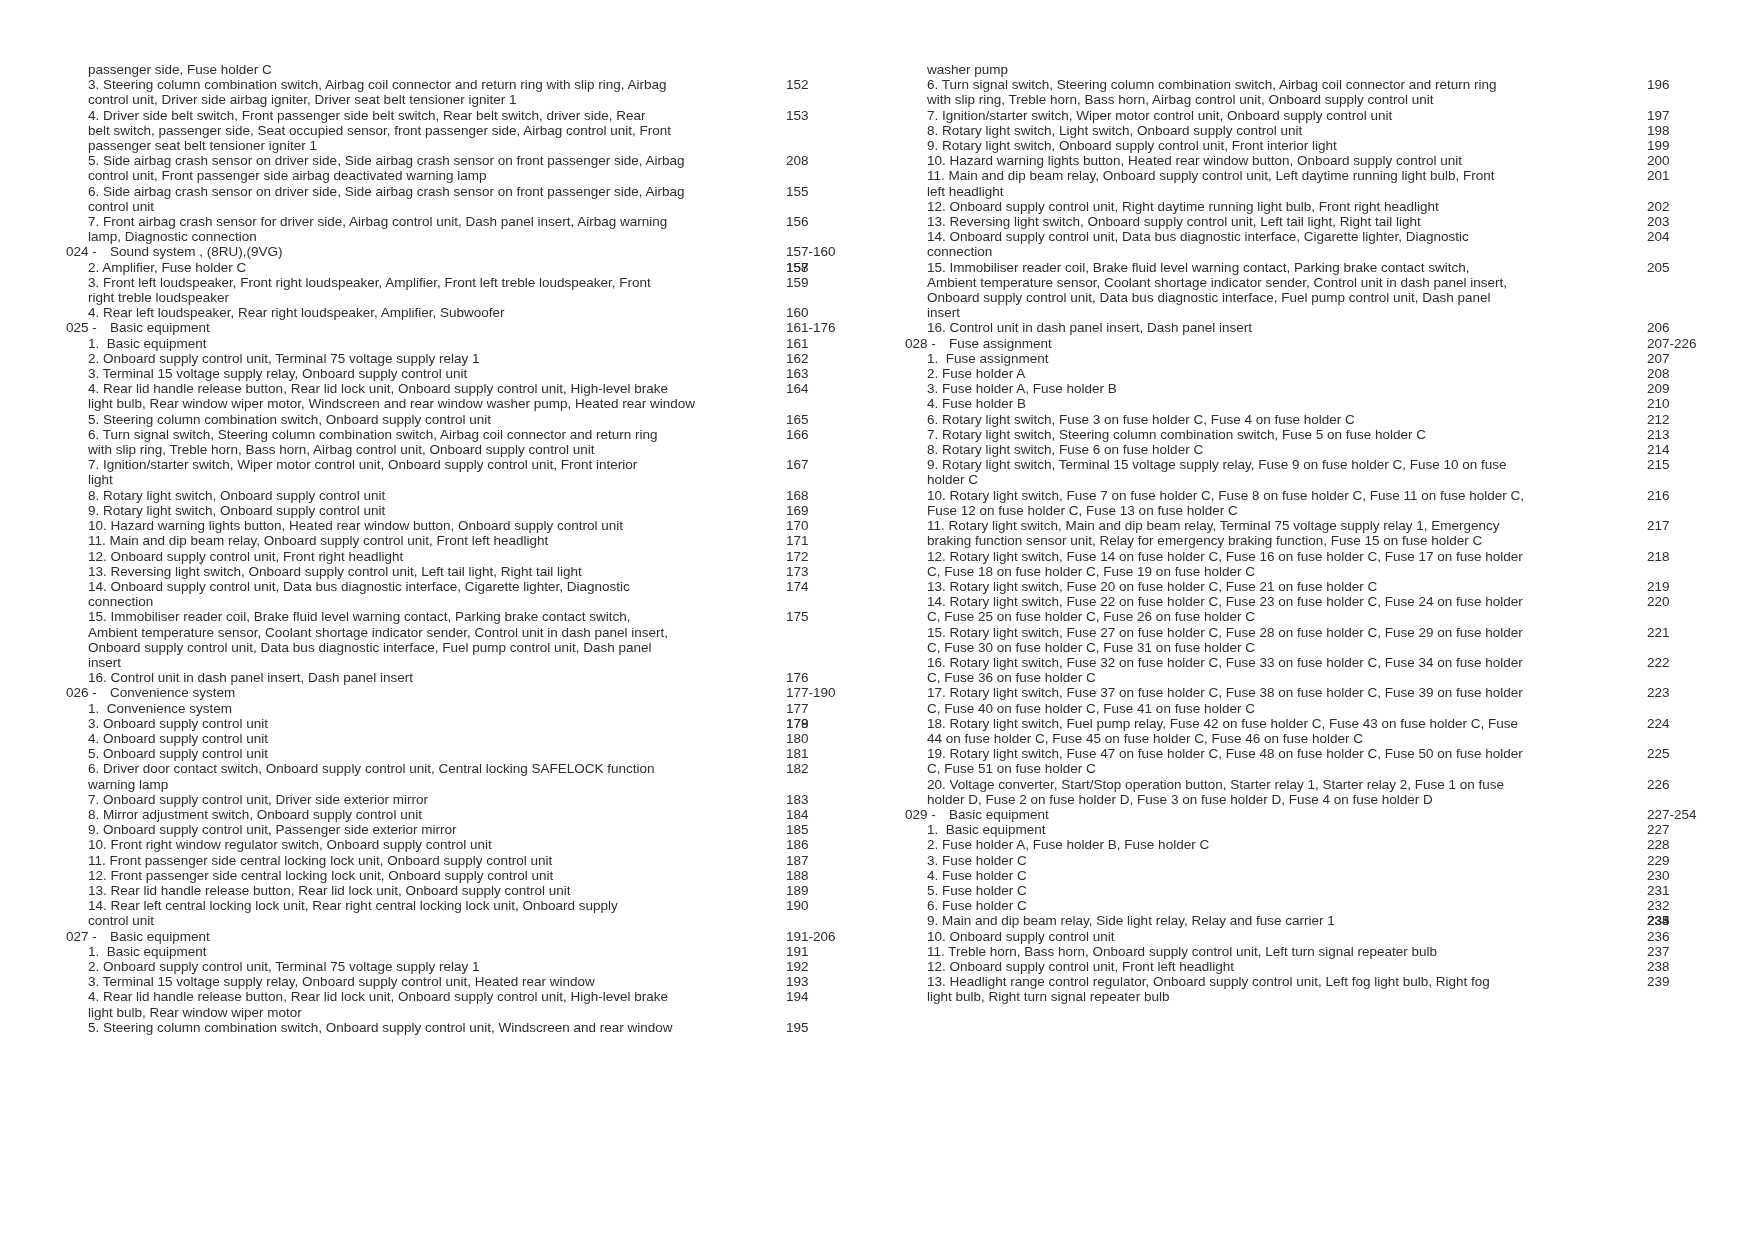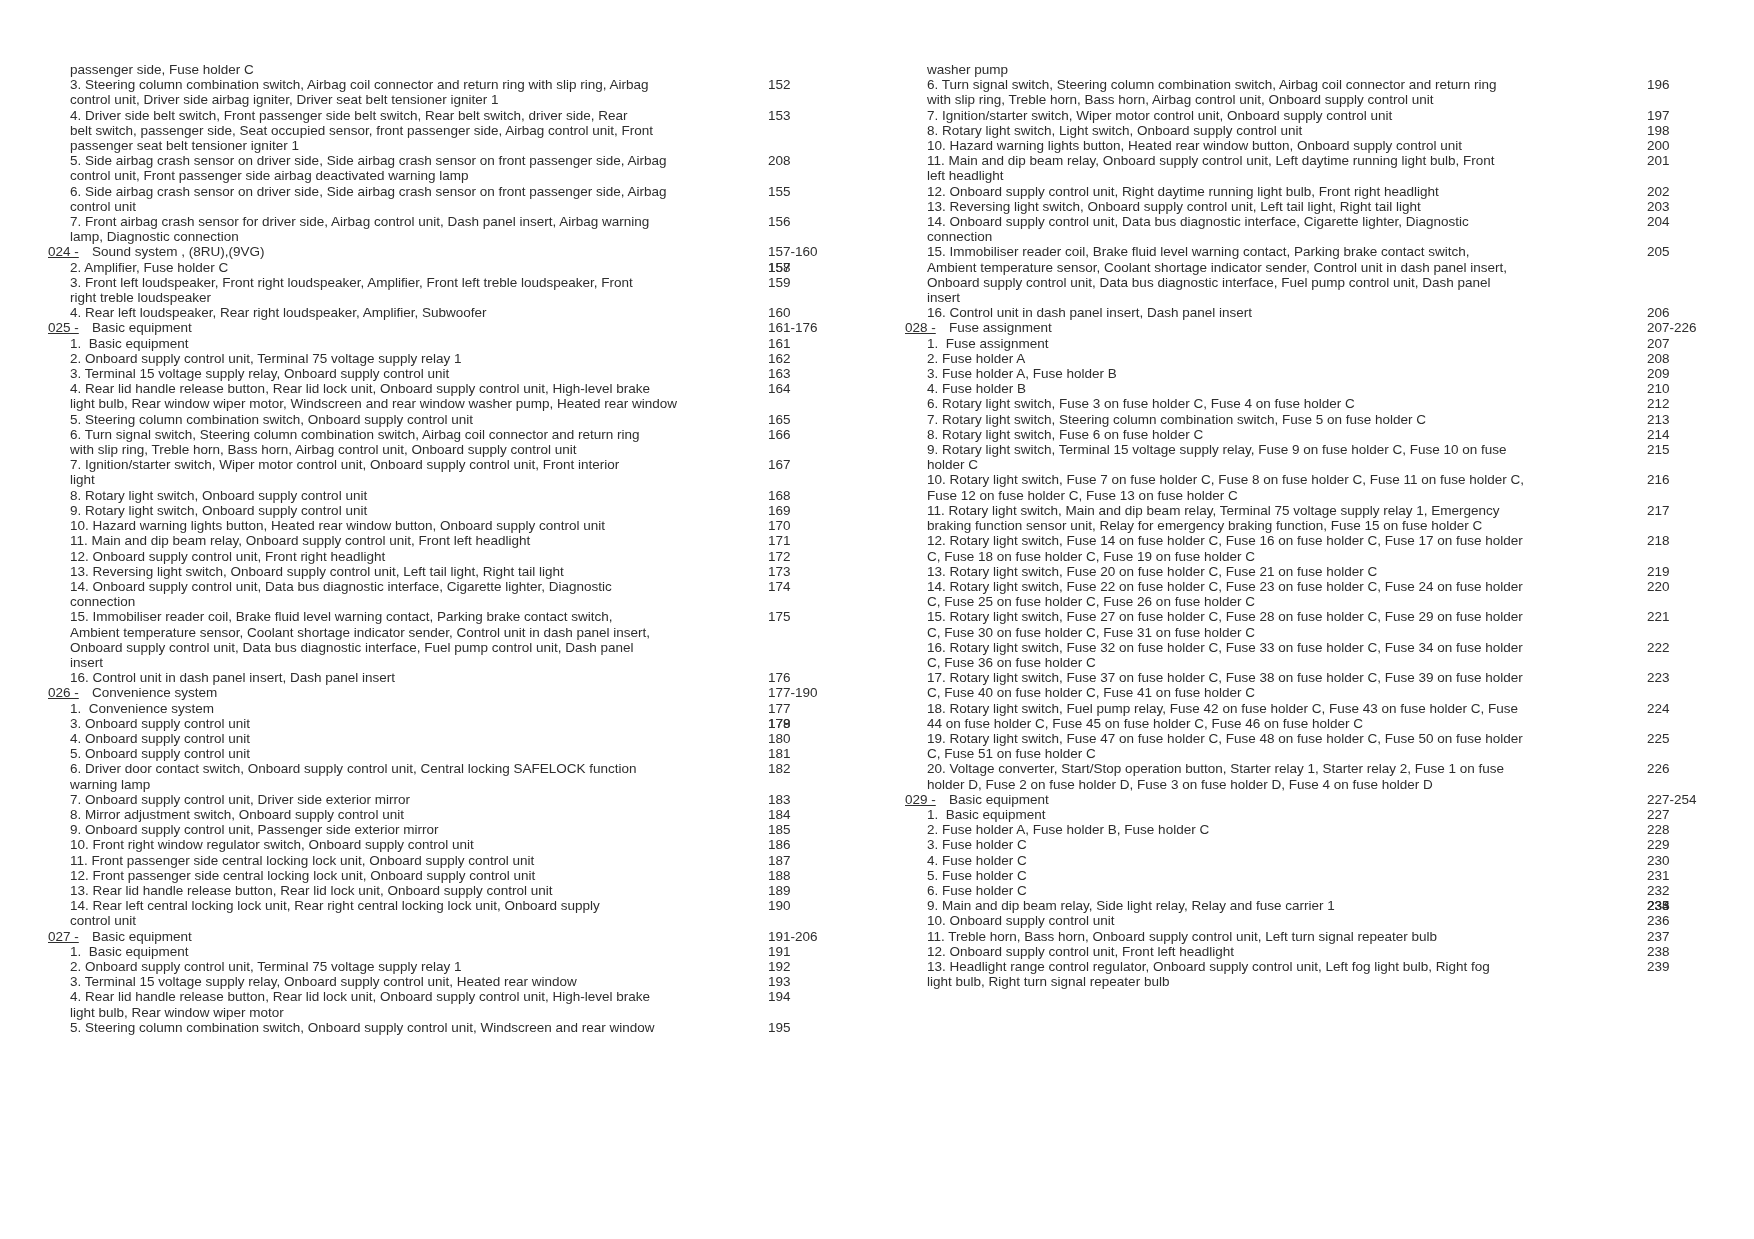--- a/index.html
+++ b/index.html
@@ -4,26 +4,26 @@
 <style>
   html,body{margin:0;padding:0;}
   body{
     width:1754px;height:1239px;background:#ffffff;
     font-family:"Liberation Sans", sans-serif;
     color:#2e2e2e;
   }
   .page{position:relative;width:1754px;height:1239px;background:#fff;overflow:hidden;}
   .columns{position:absolute;top:62px;left:0;width:1754px;height:998px;overflow:hidden;}
   .col{position:absolute;top:0;}
-  .col-left{left:0;width:830px;}
+  .col-left{left:18px;width:830px;}
   .col-right{left:857px;width:897px;}
   .row{position:relative;font-size:13.5px;line-height:15.2px;}
   .row .text{margin-left:70px;width:700px;white-space:pre-wrap;}
   .row.section{padding-left:48px;white-space:pre;}
-  .row.section .code{display:inline-block;width:44px;text-decoration:underline;}
+  .row.section .code{display:inline-block;width:44px;}
   .page-num{position:absolute;top:0;white-space:nowrap;}
   .col-left .page-num{left:768px;}
   .col-right .page-num{left:790px;}
 </style>
 </head>
 <body>
 
 <div class="page">
   <div class="columns">
     <div class="col col-left">
@@ -237,20 +237,24 @@
         </div>
         <div class="row item">
           <div class="text">7. Ignition/starter switch, Wiper motor control unit, Onboard supply control unit</div>
           <span class="page-num">197</span>
         </div>
         <div class="row item">
           <div class="text">8. Rotary light switch, Light switch, Onboard supply control unit</div>
           <span class="page-num">198</span>
         </div>
         <div class="row item">
+          <div class="text">9. Rotary light switch, Onboard supply control unit, Front interior light</div>
+          <span class="page-num">199</span>
+        </div>
+        <div class="row item">
           <div class="text">10. Hazard warning lights button, Heated rear window button, Onboard supply control unit</div>
           <span class="page-num">200</span>
         </div>
         <div class="row item">
           <div class="text">11. Main and dip beam relay, Onboard supply control unit, Left daytime running light bulb, Front
 left headlight</div>
           <span class="page-num">201</span>
         </div>
         <div class="row item">
           <div class="text">12. Onboard supply control unit, Right daytime running light bulb, Front right headlight</div>

